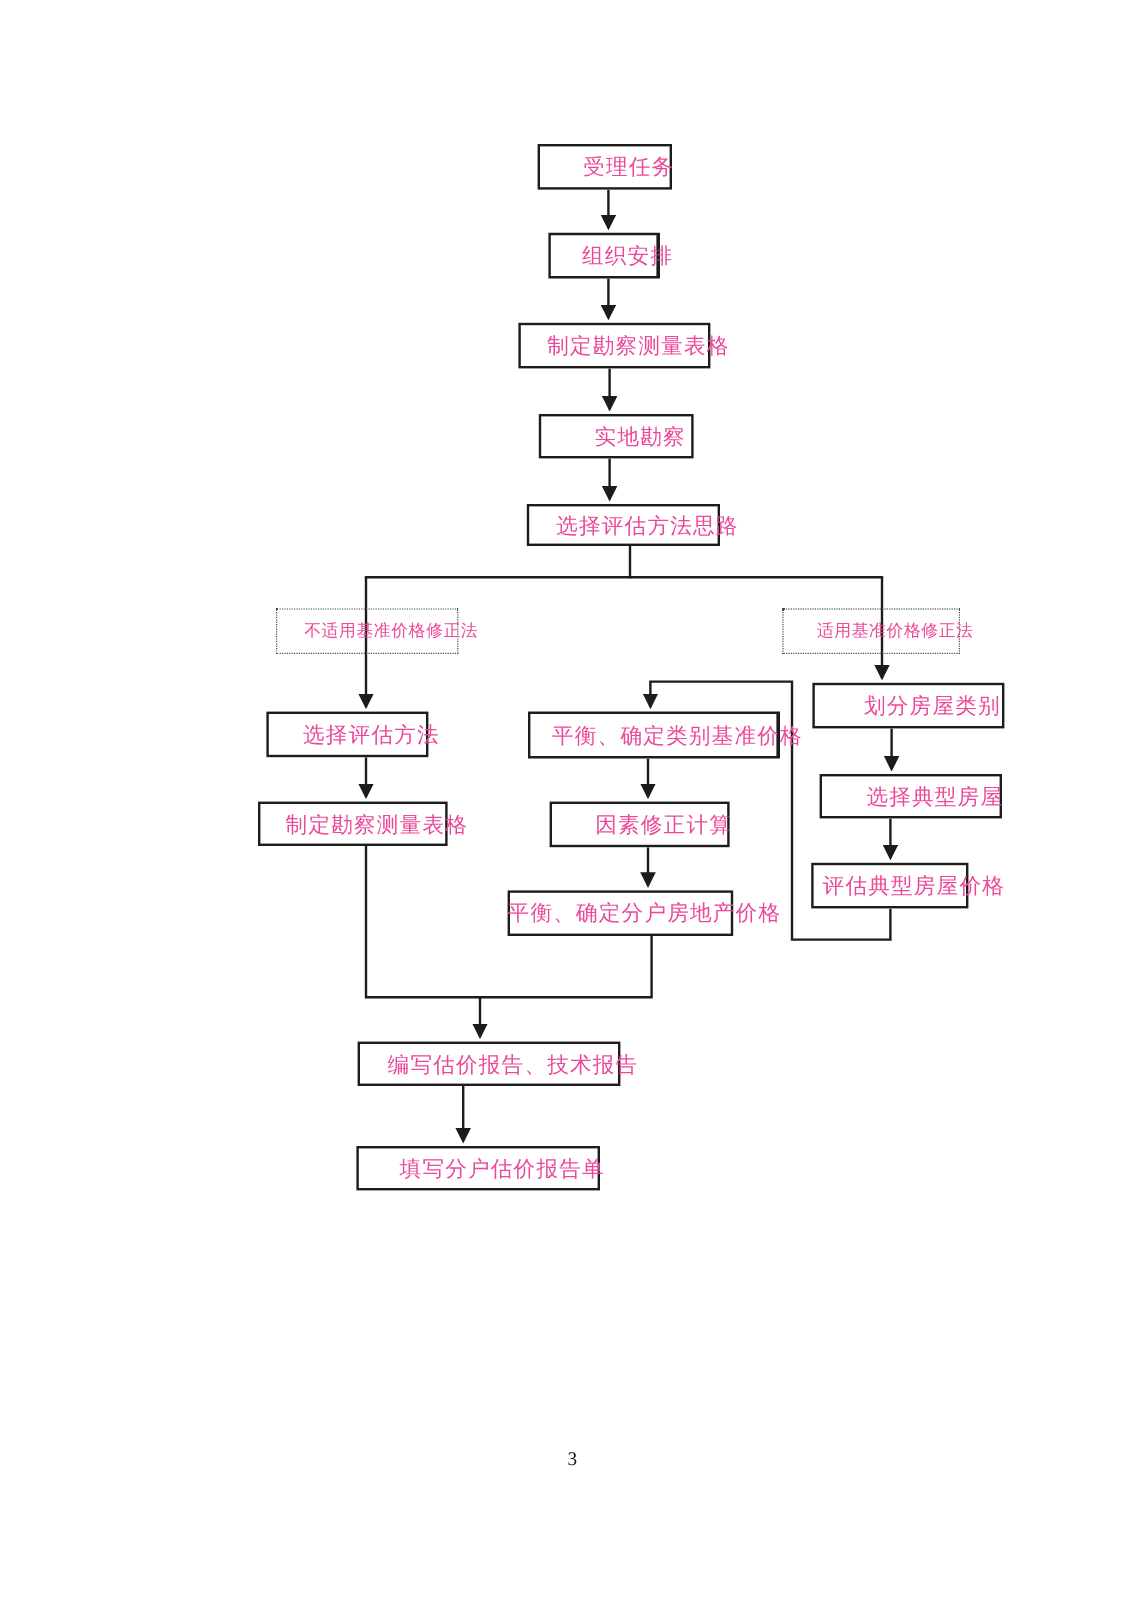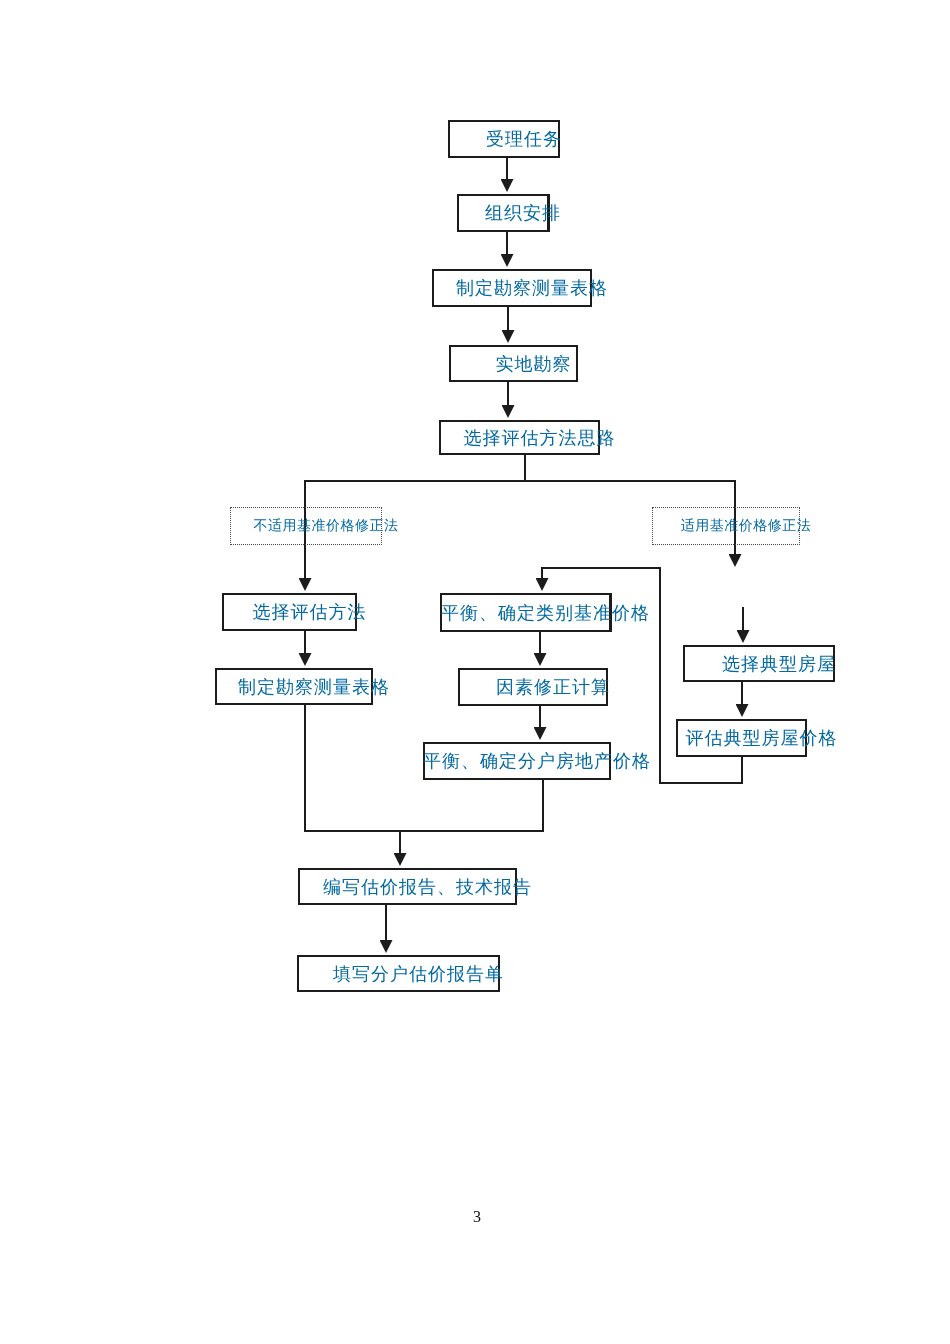--- a/index.html
+++ b/index.html
@@ -23,21 +23,21 @@
   .node {
     position: absolute;
     display: flex;
     align-items: center;
     justify-content: center;
     border: 2px solid #1c1c1c;
     background: #ffffff;
     font-size: 18px;
     letter-spacing: 1px;
     white-space: nowrap;
-    color: #0369a1;
+    color: #ec4899;
     padding-left: 40px;
   }
   .node.dashed {
     border: 1px dotted #4a4a4a;
     font-size: 14px;
     letter-spacing: 0.5px;
     background: transparent;
     text-align: center;
   }
   .page-number {
@@ -99,26 +99,27 @@
   <div class="node" style="left:439px; top:420px; width:161px; height:35px">选择评估方法思路</div>
 
   <div class="node dashed" style="left:230px; top:507px; width:152px; height:38px">不适用基准价格修正法</div>
 
   <div class="node dashed" style="left:652px; top:507px; width:148px; height:38px">适用基准价格修正法</div>
 
   <div class="node" style="left:222px; top:593px; width:135px; height:38px">选择评估方法</div>
 
   <div class="node" style="left:215px; top:668px; width:158px; height:37px">制定勘察测量表格</div>
 
-  <div class="node" style="left:440px; top:593px; width:172px; height:39px; border-right-width:3px">平衡、确定类别基准价格</div>
+  <div class="node" style="left:440px; top:593px; width:210px; height:39px; border-right-width:3px">平衡、确定类别基准价格</div>
 
   <div class="node" style="left:458px; top:668px; width:150px; height:38px">因素修正计算</div>
 
   <div class="node" style="left:423px; top:742px; width:188px; height:38px">平衡、确定分户房地产价格</div>
 
+  <div class="node" style="left:677px; top:569px; width:160px; height:38px">划分房屋类别</div>
 
   <div class="node" style="left:683px; top:645px; width:152px; height:37px">选择典型房屋</div>
 
   <div class="node" style="left:676px; top:719px; width:131px; height:38px">评估典型房屋价格</div>
 
   <div class="node" style="left:298px; top:868px; width:219px; height:37px">编写估价报告、技术报告</div>
 
   <div class="node" style="left:297px; top:955px; width:203px; height:37px">填写分户估价报告单</div>
 
   <div class="page-number">3</div>

